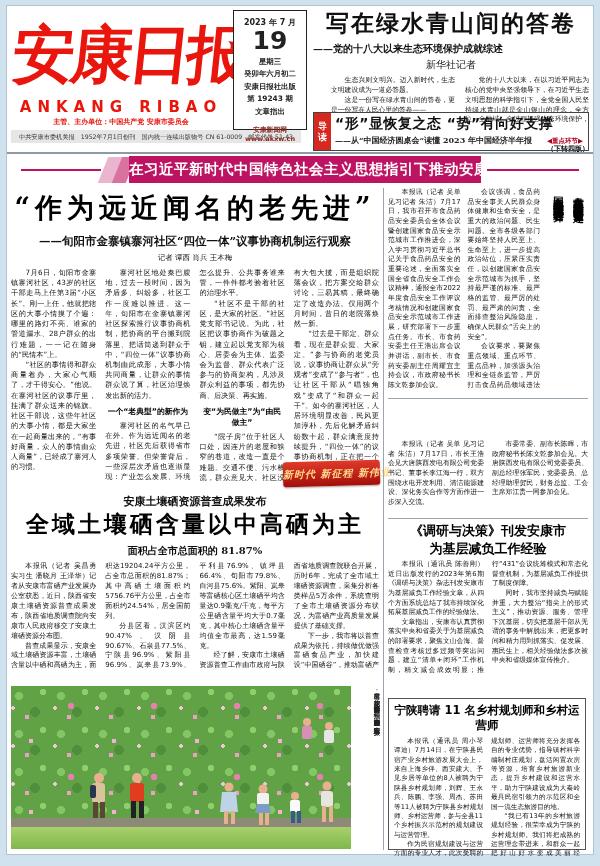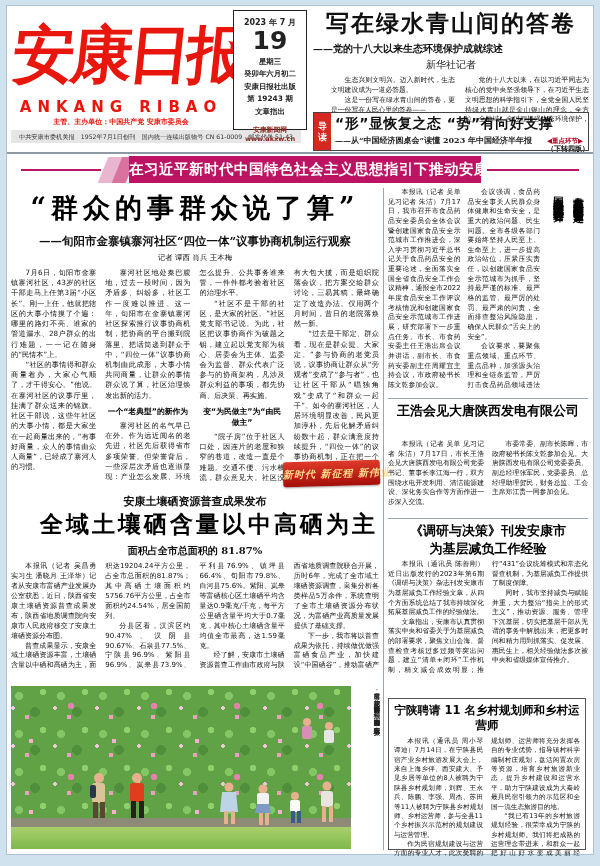--- a/index.html
+++ b/index.html
@@ -86,21 +86,21 @@
   .main-body h4{margin:5px 0 4px 0;font-size:7.8px;text-align:center;color:#000;}
   .ribbon{
     left:276px;top:455px;width:97px;height:25px;
     background:linear-gradient(180deg,#e03a2a,#a30f0a);
     border-radius:3px;color:#ffd98a;font-weight:900;font-style:italic;
     font-size:10px;text-align:center;line-height:25px;letter-spacing:1px;
     box-shadow:0 1px 2px rgba(0,0,0,.35);transform:rotate(-1.5deg);white-space:nowrap;
   }
   
   .sel-kicker{left:2px;top:488px;width:372px;text-align:center;font-size:11px;font-weight:700;color:#111;}
-  .sel-h{left:16px;top:503px;width:372px;text-align:center;
+  .sel-h{left:2px;top:503px;width:372px;text-align:center;
     font-size:23px;font-weight:900;letter-spacing:3px;color:#000;}
   .sel-sub{left:2px;top:538px;width:372px;text-align:center;font-size:10px;font-weight:700;color:#111;}
   .sel-body{left:4px;top:556px;width:368px;height:118px;overflow:hidden;
     column-count:4;column-gap:9px;font-size:7px;line-height:1.42;color:#111;text-align:justify;}
   .sel-body p{margin:0;text-indent:2em;}
   
   .photo{left:4px;top:680px;width:340px;height:163px;overflow:hidden;background:#61a247;}
   .photo .tex{position:absolute;inset:0;
     background-image:
       radial-gradient(circle 4px at 8px 10px, #83c765 97%, transparent),
@@ -194,21 +194,21 @@
   </div>
 
   <div class="abs header-rule"></div>
 
   <div class="abs banner-line" style="left:14px;width:80px;"></div>
   <div class="abs banner-acc1"></div>
   <div class="abs banner-acc2"></div>
   <div class="abs banner-box">在习近平新时代中国特色社会主义思想指引下推动安康高质量发展</div>
   <div class="abs banner-line" style="left:480px;width:92px;"></div>
 
-  <div class="abs main-h serif">“群众的事群众说了算”</div>
+  <div class="abs main-h serif">“作为远近闻名的老先进”</div>
   <div class="abs main-sub serif">——旬阳市金寨镇寨河社区“四位一体”议事协商机制运行观察</div>
   <div class="abs main-by">记者 谭西 肖兵 王本梅</div>
   <div class="abs main-body">
     <p>7月6日，旬阳市金寨镇寨河社区，43岁的社区干部走马上任第3届“小区长”。刚一上任，他就把辖区的大事小情摸了个遍：哪里的路灯不亮、谁家的管道漏水、28户群众的出行难题，一一记在随身的“民情本”上。</p>
     <p>“社区的事情得和群众商量着办，大家心气顺了，才干得安心。”他说。在寨河社区的议事厅里，挂满了群众送来的锦旗。社区干部说，这些年社区的大事小情，都是大家坐在一起商量出来的，“有事好商量，众人的事情由众人商量”，已经成了寨河人的习惯。</p>
     <p>寨河社区地处秦巴腹地，过去一段时间，因为矛盾多、纠纷多，社区工作一度难以推进。这一年，旬阳市在金寨镇寨河社区探索推行议事协商机制，把协商的平台搬到院落里、把话筒递到群众手中，“四位一体”议事协商机制由此成形，大事小情共同商量，让群众的事情群众说了算，社区治理焕发出新的活力。</p>
     <h4>一个“老典型”的新作为</h4>
     <p>寨河社区的名气早已在外。作为远近闻名的老先进，社区先后获得省市多项荣誉。但荣誉背后，一些深层次矛盾也逐渐显现：产业怎么发展、环境怎么提升、公共事务谁来管，一件件都考验着社区的治理水平。</p>
     <p>“社区不是干部的社区，是大家的社区。”社区党支部书记说。为此，社区把议事协商作为破题之钥，建立起以党支部为核心、居委会为主体、监委会为监督、群众代表广泛参与的协商架构，凡涉及群众利益的事项，都先协商、后决策、再实施。</p>
     <h4>变“为民做主”为“由民做主”</h4>
@@ -288,21 +288,20 @@
     </div>
     <div class="artA-vhead serif">
       <div>市食品药品安全委员会全体会议暨创建</div>
       <div>国家食品安全示范城市工作推进会召开</div>
     </div>
   </div>
 
   <div class="abs rcol-hr" style="top:392px;"></div>
 
   <div class="abs rhead artB-h">
-    <div>王浩会见大唐陕西发电有限公司</div>
   </div>
   <div class="abs rbody artB-body">
     <p>本报讯（记者 吴单 见习记者 朱洁）7月17日，市长王浩会见大唐陕西发电有限公司党委书记、董事长李江海一行，双方围绕水电开发利用、清洁能源建设、深化务实合作等方面作进一步深入交流。</p>
     <p>市委常委、副市长陈晖，市政府秘书长陈文乾参加会见。大唐陕西发电有限公司党委委员、副总经理张军民，党委委员、总经理助理贺民，财务总监、工会主席郑江贵一同参加会见。</p>
   </div>
 
   <div class="abs rcol-hr" style="top:512px;"></div>
 
   <div class="abs rhead artC-h">
     <div>《调研与决策》刊发安康市</div>

